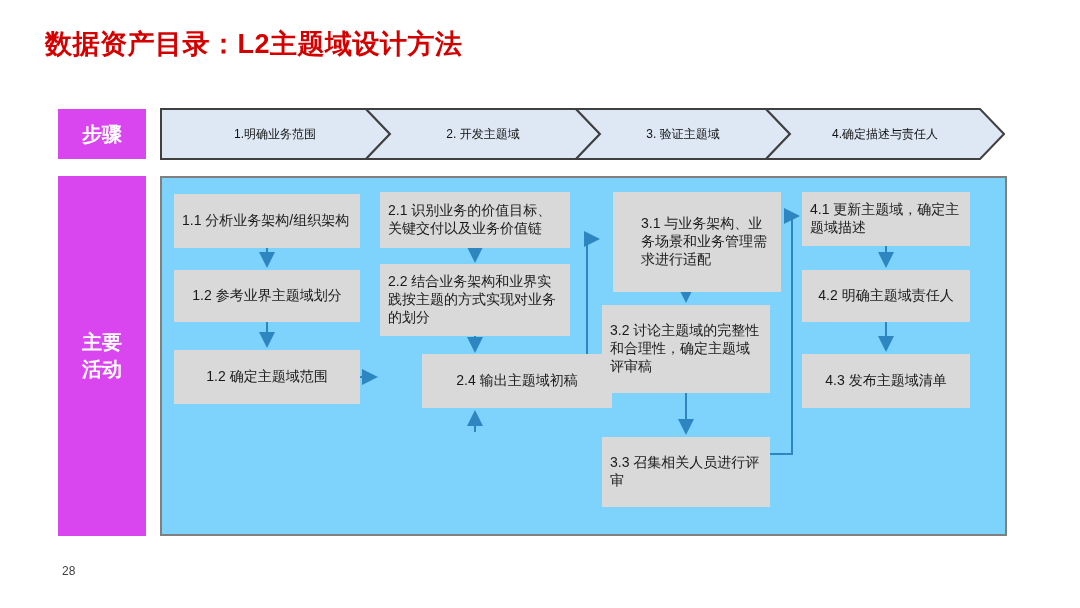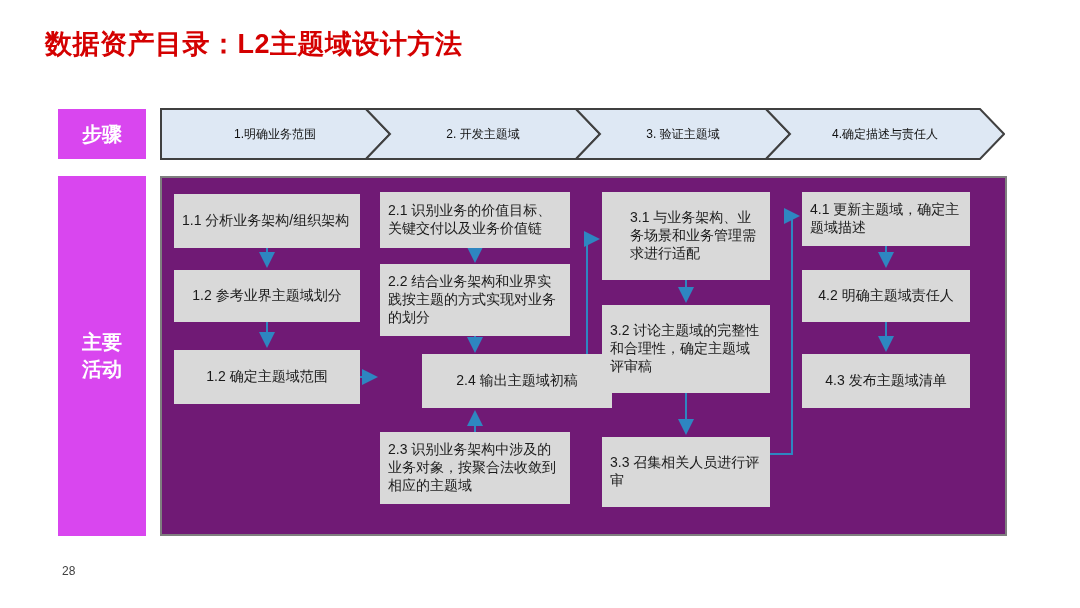--- a/index.html
+++ b/index.html
@@ -9,21 +9,21 @@
   .side-label{position:absolute;left:58px;width:88px;background:#d946ef;color:#ffffff;
     display:flex;align-items:center;justify-content:center;font-size:20px;font-weight:bold;text-align:center;}
   .steps-label{top:109px;height:50px;}
   .act-label{top:176px;height:360px;}
   .act-label .wrap{width:2.2em;line-height:1.35;}
   .chevron-strip{position:absolute;left:160px;top:108px;width:845px;height:52px;}
   .chevron-strip svg{position:absolute;left:0;top:0;}
   .chev-label{position:absolute;top:0;height:52px;line-height:52px;text-align:center;
     font-size:12px;color:#111;font-weight:normal;}
   .container{position:absolute;left:160px;top:176px;width:847px;height:360px;
-    border:2px solid #7F7F7F;background:#701a75;box-sizing:border-box;}
+    border:2px solid #7F7F7F;background:#7dd3fc;box-sizing:border-box;}
   .arrow-layer{position:absolute;left:0;top:0;}
   .gbox{position:absolute;background:#D9D9D9;color:#1a1a1a;font-size:14px;line-height:1.28;
     display:flex;align-items:center;box-sizing:border-box;padding:4px 8px;}
   .gbox.center{justify-content:center;text-align:center;}
   .page-num{position:absolute;left:62px;top:564px;font-size:12px;color:#404040;}
 </style>
 </head>
 <body>
 
 <div class="slide">
@@ -76,23 +76,22 @@
       </g>
     </svg>
 
     <div class="gbox" style="left:12px;top:16px;width:186px;height:54px;">1.1 分析业务架构/组织架构</div>
     <div class="gbox center" style="left:12px;top:92px;width:186px;height:52px;">1.2 参考业界主题域划分</div>
     <div class="gbox center" style="left:12px;top:172px;width:186px;height:54px;">1.2 确定主题域范围</div>
 
     <div class="gbox" style="left:218px;top:14px;width:190px;height:56px;">2.1 识别业务的价值目标、关键交付以及业务价值链</div>
     <div class="gbox" style="left:218px;top:86px;width:190px;height:72px;">2.2 结合业务架构和业界实践按主题的方式实现对业务的划分</div>
     <div class="gbox center" style="left:218px;top:176px;width:190px;height:54px;margin-left:42px;">2.4 输出主题域初稿</div>
-    <div class="gbox" style="left:218px;top:254px;width:190px;height:72px;">2.3 识别业务架构中涉及的业务对象，按聚合法收敛到相应的主题域</div>
 
-    <div class="gbox" style="left:440px;top:14px;width:168px;height:88px;padding-left:28px;">3.1 与业务架构、业务场景和业务管理需求进行适配</div>
+    <div class="gbox" style="left:451px;top:14px;width:168px;height:100px;padding-left:28px;">3.1 与业务架构、业务场景和业务管理需求进行适配</div>
     <div class="gbox" style="left:440px;top:127px;width:168px;height:88px;">3.2 讨论主题域的完整性和合理性，确定主题域评审稿</div>
     <div class="gbox" style="left:440px;top:259px;width:168px;height:70px;">3.3 召集相关人员进行评审</div>
 
     <div class="gbox" style="left:640px;top:14px;width:168px;height:54px;">4.1 更新主题域，确定主题域描述</div>
     <div class="gbox center" style="left:640px;top:92px;width:168px;height:52px;">4.2 明确主题域责任人</div>
     <div class="gbox center" style="left:640px;top:176px;width:168px;height:54px;">4.3 发布主题域清单</div>
   </div>
 
   <div class="page-num">28</div>
 

